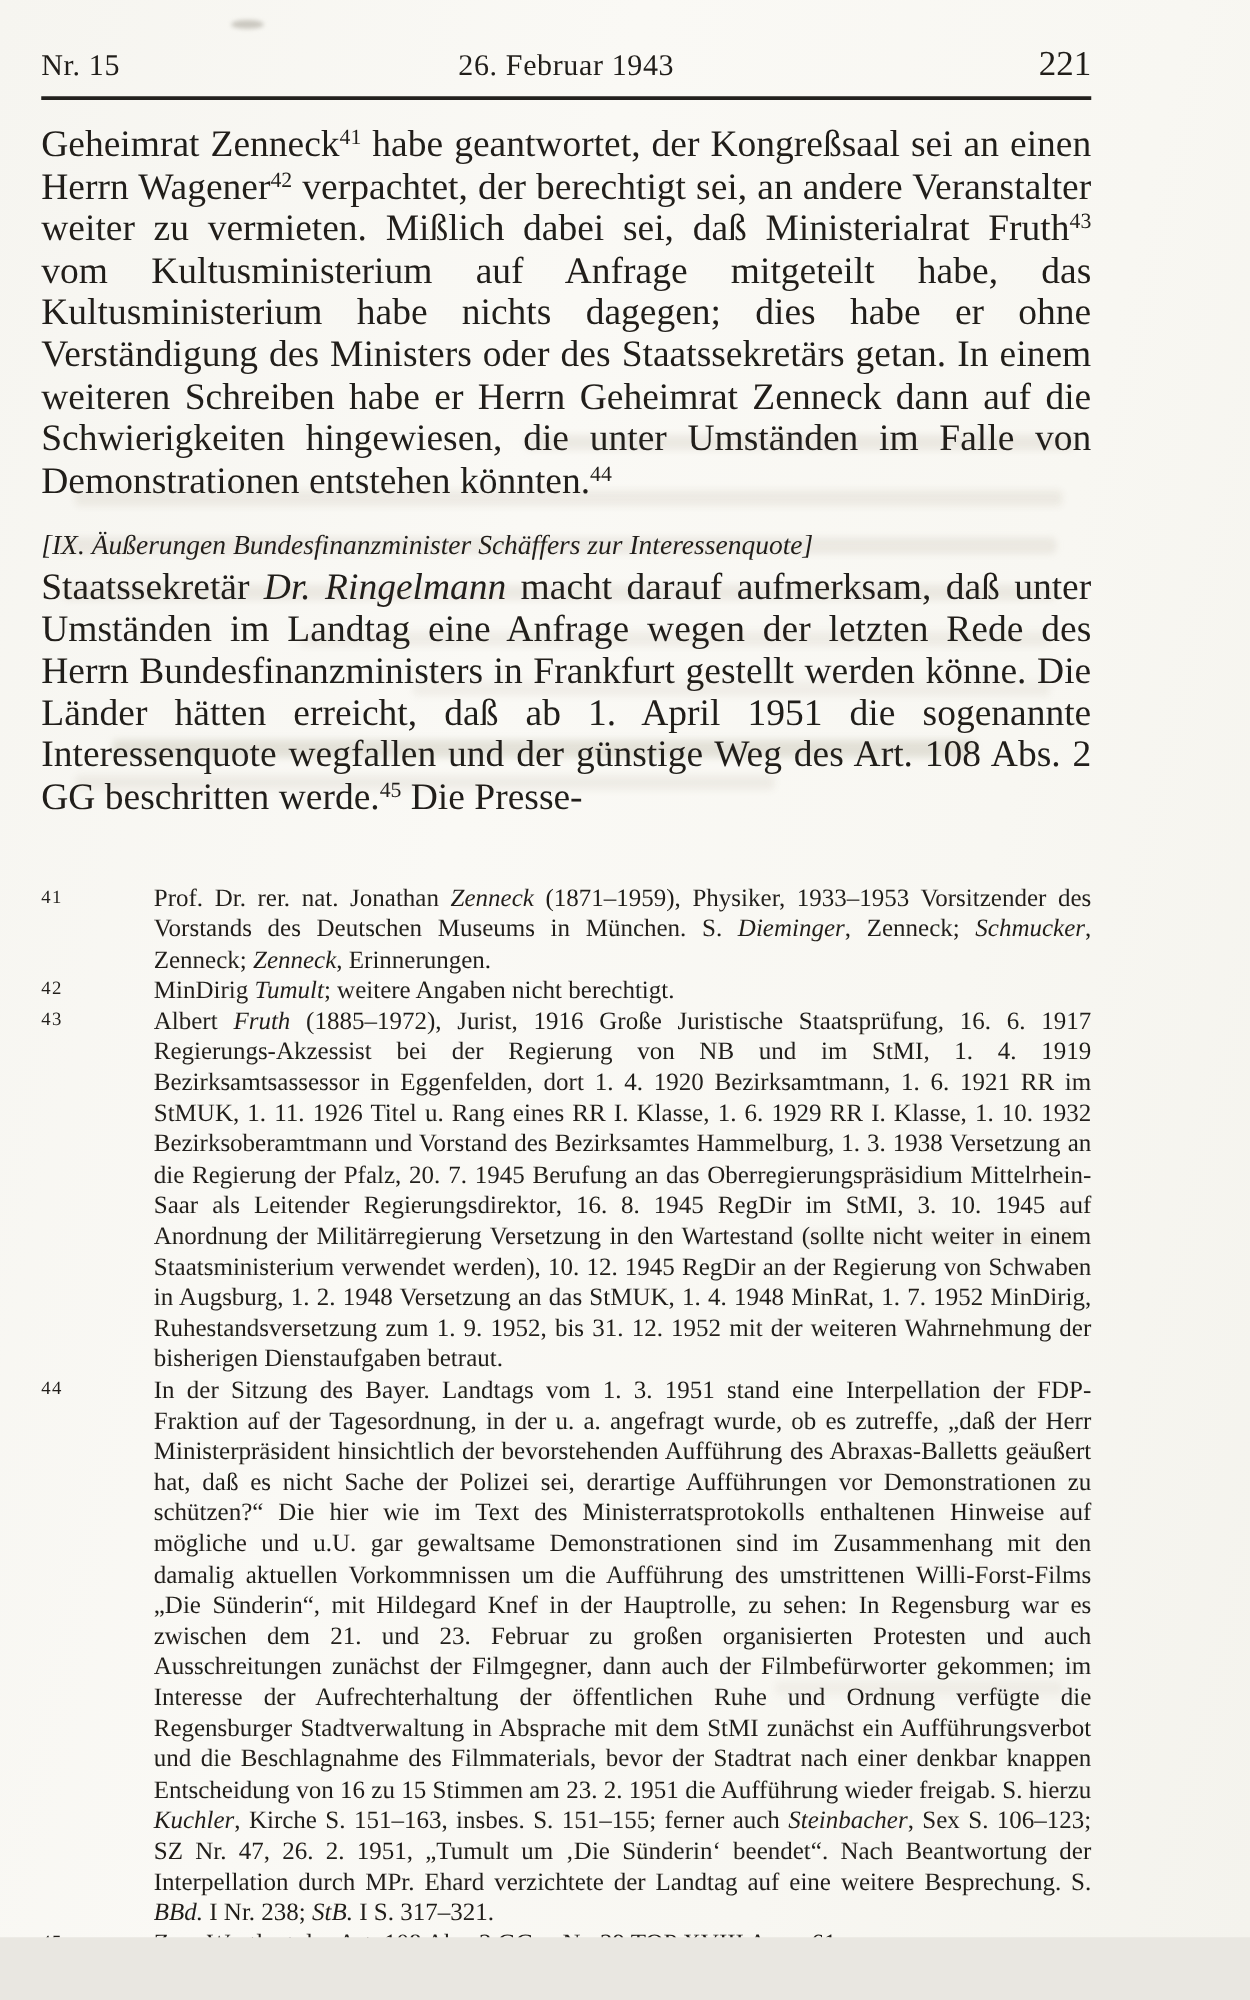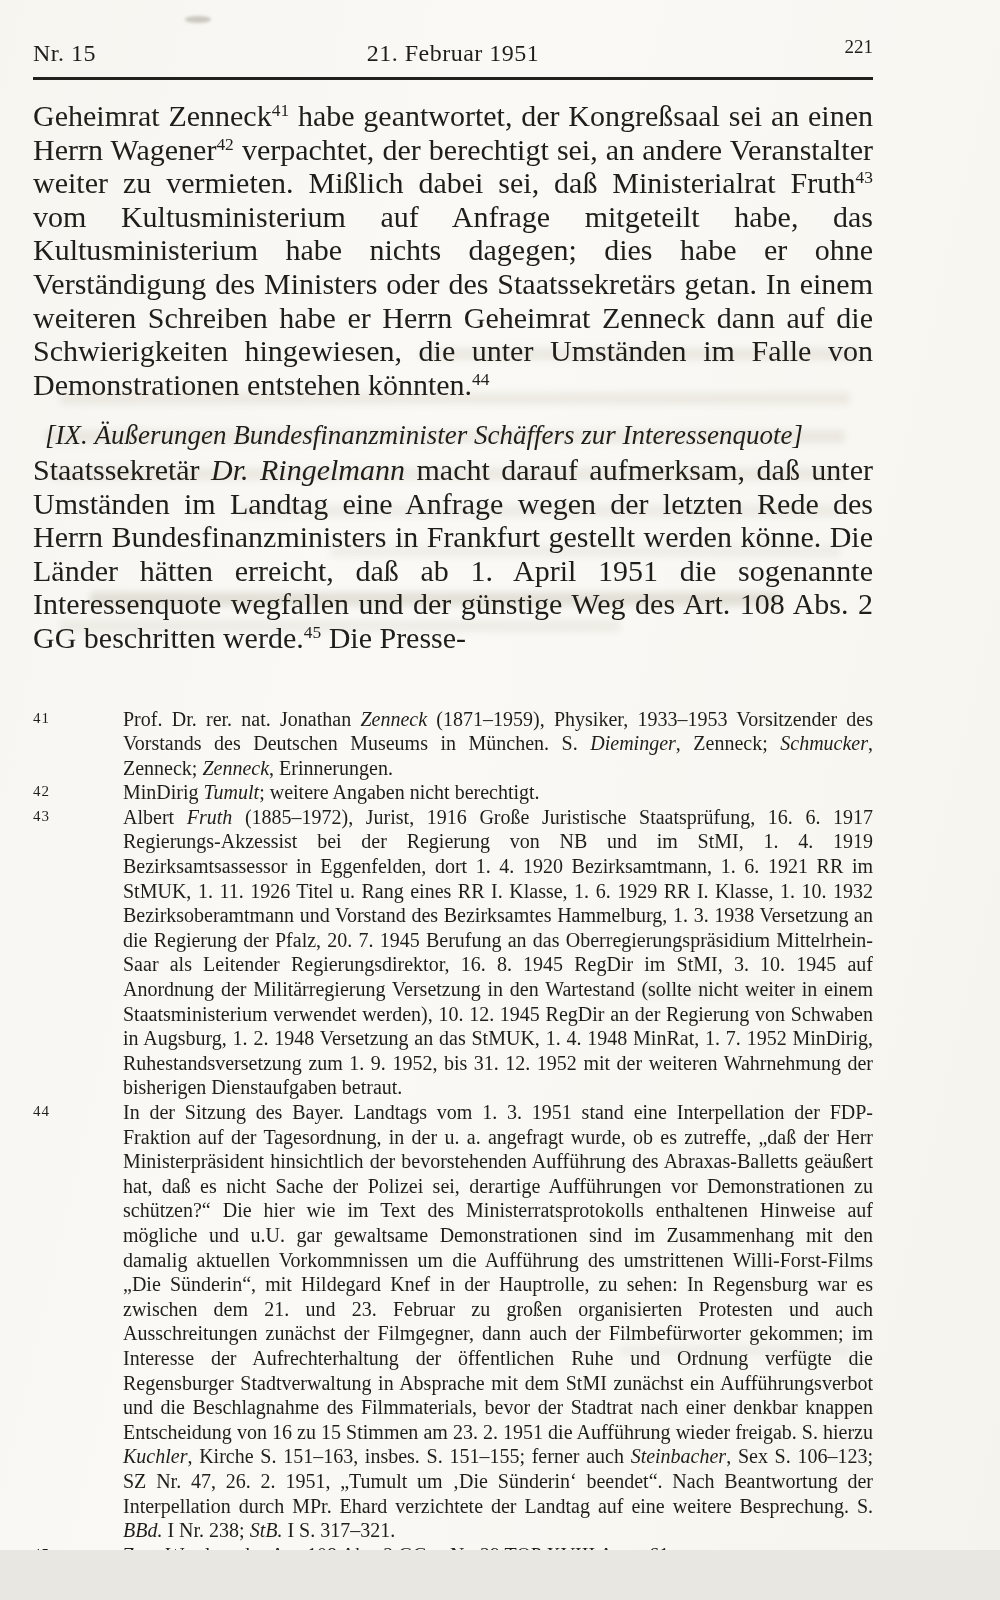--- a/index.html
+++ b/index.html
@@ -6,26 +6,26 @@
   .page {
     position:relative; width:1000px; height:1550px; overflow:hidden;
     background:linear-gradient(103deg,#f6f5f0 0%,#faf9f5 38%,#f8f7f2 70%,#f4f3ed 100%);
     font-family:"Liberation Serif","DejaVu Serif",serif;
     color:#211e1a;
   }
   
   .hdr { position:absolute; left:33px; top:38px; width:840px; height:34px; font-size:24px; }
   .hdr-left   { position:absolute; left:0; top:2px; letter-spacing:0.5px; }
   .hdr-center { position:absolute; left:50%; transform:translateX(-50%); top:2px; letter-spacing:0.5px; }
-  .hdr-right  { position:absolute; right:0; top:-2px; font-size:19px; }
+  .hdr-right  { position:absolute; right:0; top:-2px; font-size:28px; }
   .rule { position:absolute; left:33px; top:77px; width:840px; height:3px; background:#23211e; }
   
   .textcol { position:absolute; left:33px; top:99px; width:840px; }
   .para { margin:0; font-size:30px; line-height:33.6px; text-align:justify; hyphens:manual; }
-  .heading { margin:18px 0 0 12px; font-size:27px; line-height:33.6px; }
+  .heading { margin:18px 0 0 0; font-size:22px; line-height:33.6px; }
   .heading .it, .it { font-style:italic; }
   .sup { font-size:0.58em; vertical-align:0.55em; line-height:0; }
   
   .footnotes { margin-top:52px; }
   .fn { display:flex; align-items:flex-start; margin:0; }
   .fn-num { flex:none; width:42px; font-size:15px; padding-top:3px; letter-spacing:1px; }
   .fn-text { flex:1; font-size:20px; line-height:24.6px; text-align:justify;margin-left:48px; }
   
   .ghost { position:absolute; background:rgba(165,158,135,0.16); filter:blur(3px); border-radius:4px; pointer-events:none; }
   .g1 { left:420px; top:348px; width:440px; height:12px; }
@@ -43,21 +43,21 @@
 </style>
 </head>
 <body>
 
 <div class="page">
 
   <div class="speck"></div>
 
   <div class="hdr">
     <span class="hdr-left">Nr. 15</span>
-    <span class="hdr-center">21. Februar 1951</span>
+    <span class="hdr-center">26. Februar 1943</span>
     <span class="hdr-right">221</span>
   </div>
   <div class="rule"></div>
 
   <div class="ghost g1"></div>
   <div class="ghost g2"></div>
   <div class="ghost g3"></div>
   <div class="ghost g4"></div>
   <div class="ghost g5"></div>
   <div class="ghost g6"></div>

